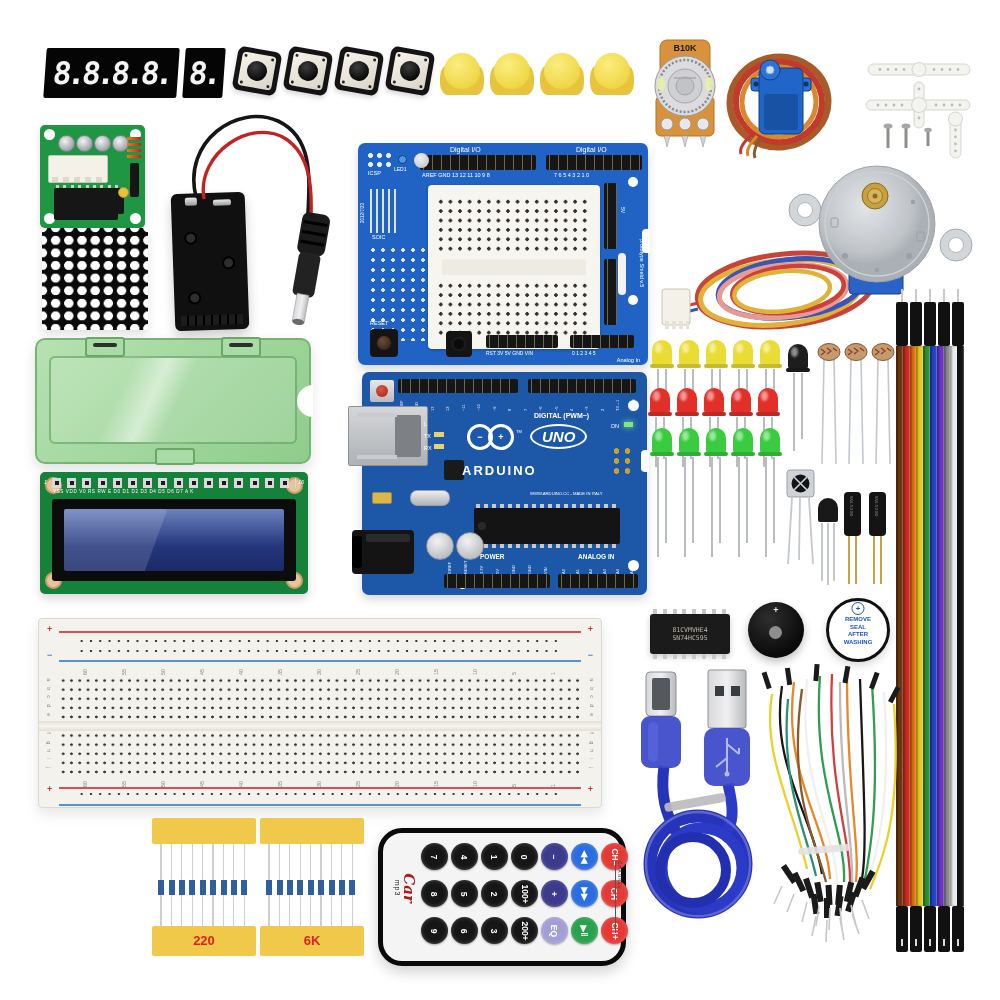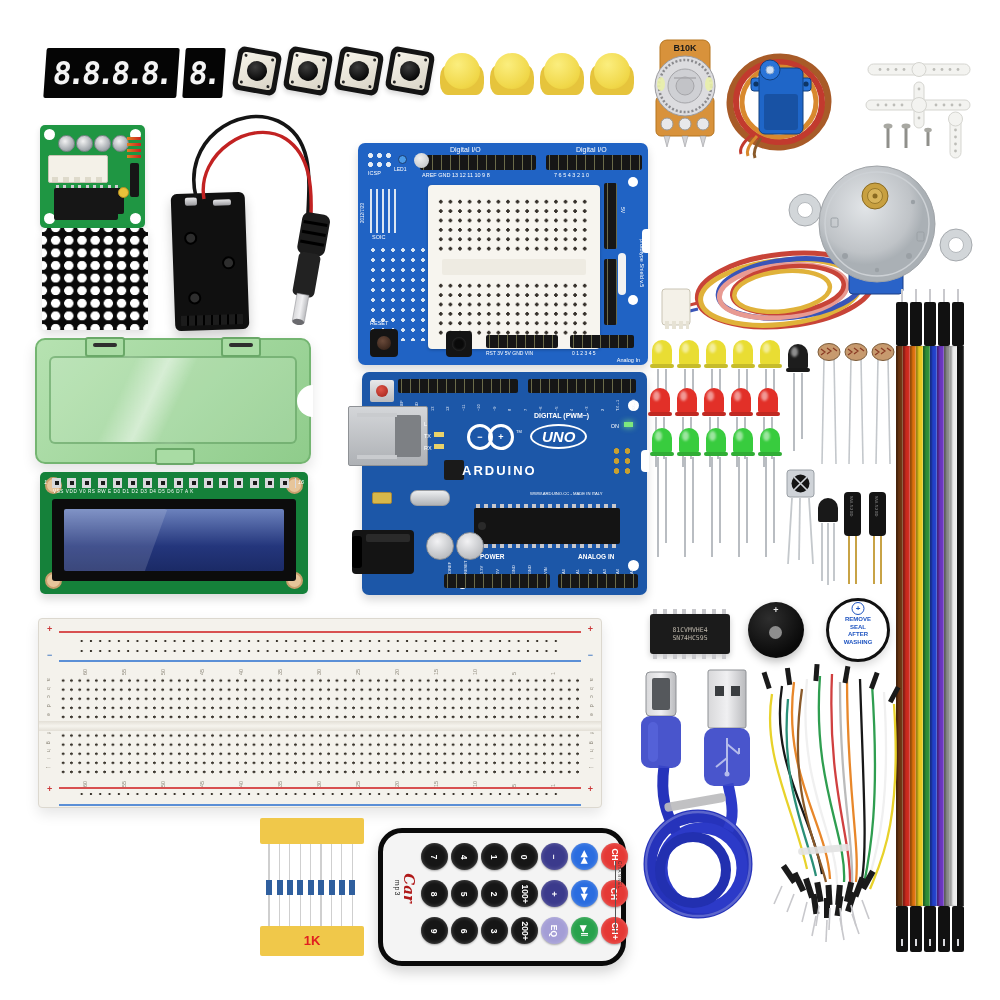--- a/index.html
+++ b/index.html
@@ -809,26 +809,33 @@
         <span>5</span>
         <span>1</span>
       </div>
     <span class="pm" style="left:8px;top:166px;color:#cc3a3a;">+</span>
     <span class="pm" style="right:8px;top:166px;color:#cc3a3a;">+</span>
     <div class="railline" style="left:20px;right:20px;top:168px;background:#d85050;"></div>
     <div class="raildots" style="left:38px;right:38px;top:170px;height:14px;"></div>
     <div class="railline" style="left:20px;right:20px;top:185px;background:#5b8fd6;"></div>
   </div>
 
+  <div class="comp rpack" style="left:152px;top:818px;width:104px;height:138px;">
+    <div class="tape" style="top:0;height:26px;"></div>
+    <div class="leads" style="top:26px;height:82px;"></div>
+    <div class="bodies" style="top:62px;"></div>
+    <div class="tape" style="bottom:0;height:30px;"></div>
+    <span class="lbl" style="bottom:8px;">220</span>
+  </div>
   <div class="comp rpack" style="left:260px;top:818px;width:104px;height:138px;">
     <div class="tape" style="top:0;height:26px;"></div>
     <div class="leads" style="top:26px;height:82px;"></div>
     <div class="bodies" style="top:62px;"></div>
     <div class="tape" style="bottom:0;height:30px;"></div>
-    <span class="lbl" style="bottom:8px;">1K</span>
+    <span class="lbl" style="bottom:8px;">6K</span>
   </div>
 
   <div class="comp remote" style="left:378px;top:828px;width:238px;height:128px;">
     <div class="rlogo" style="left:2px;top:44px;width:40px;">
       <div class="car">Car</div>
       <div class="mp3">mp3</div>
     </div>
     <div class="rgrid" style="left:38px;top:10px;width:194px;height:108px;">
 
         <div class="rbtn" style="background-color: rgb(22, 22, 22);">

